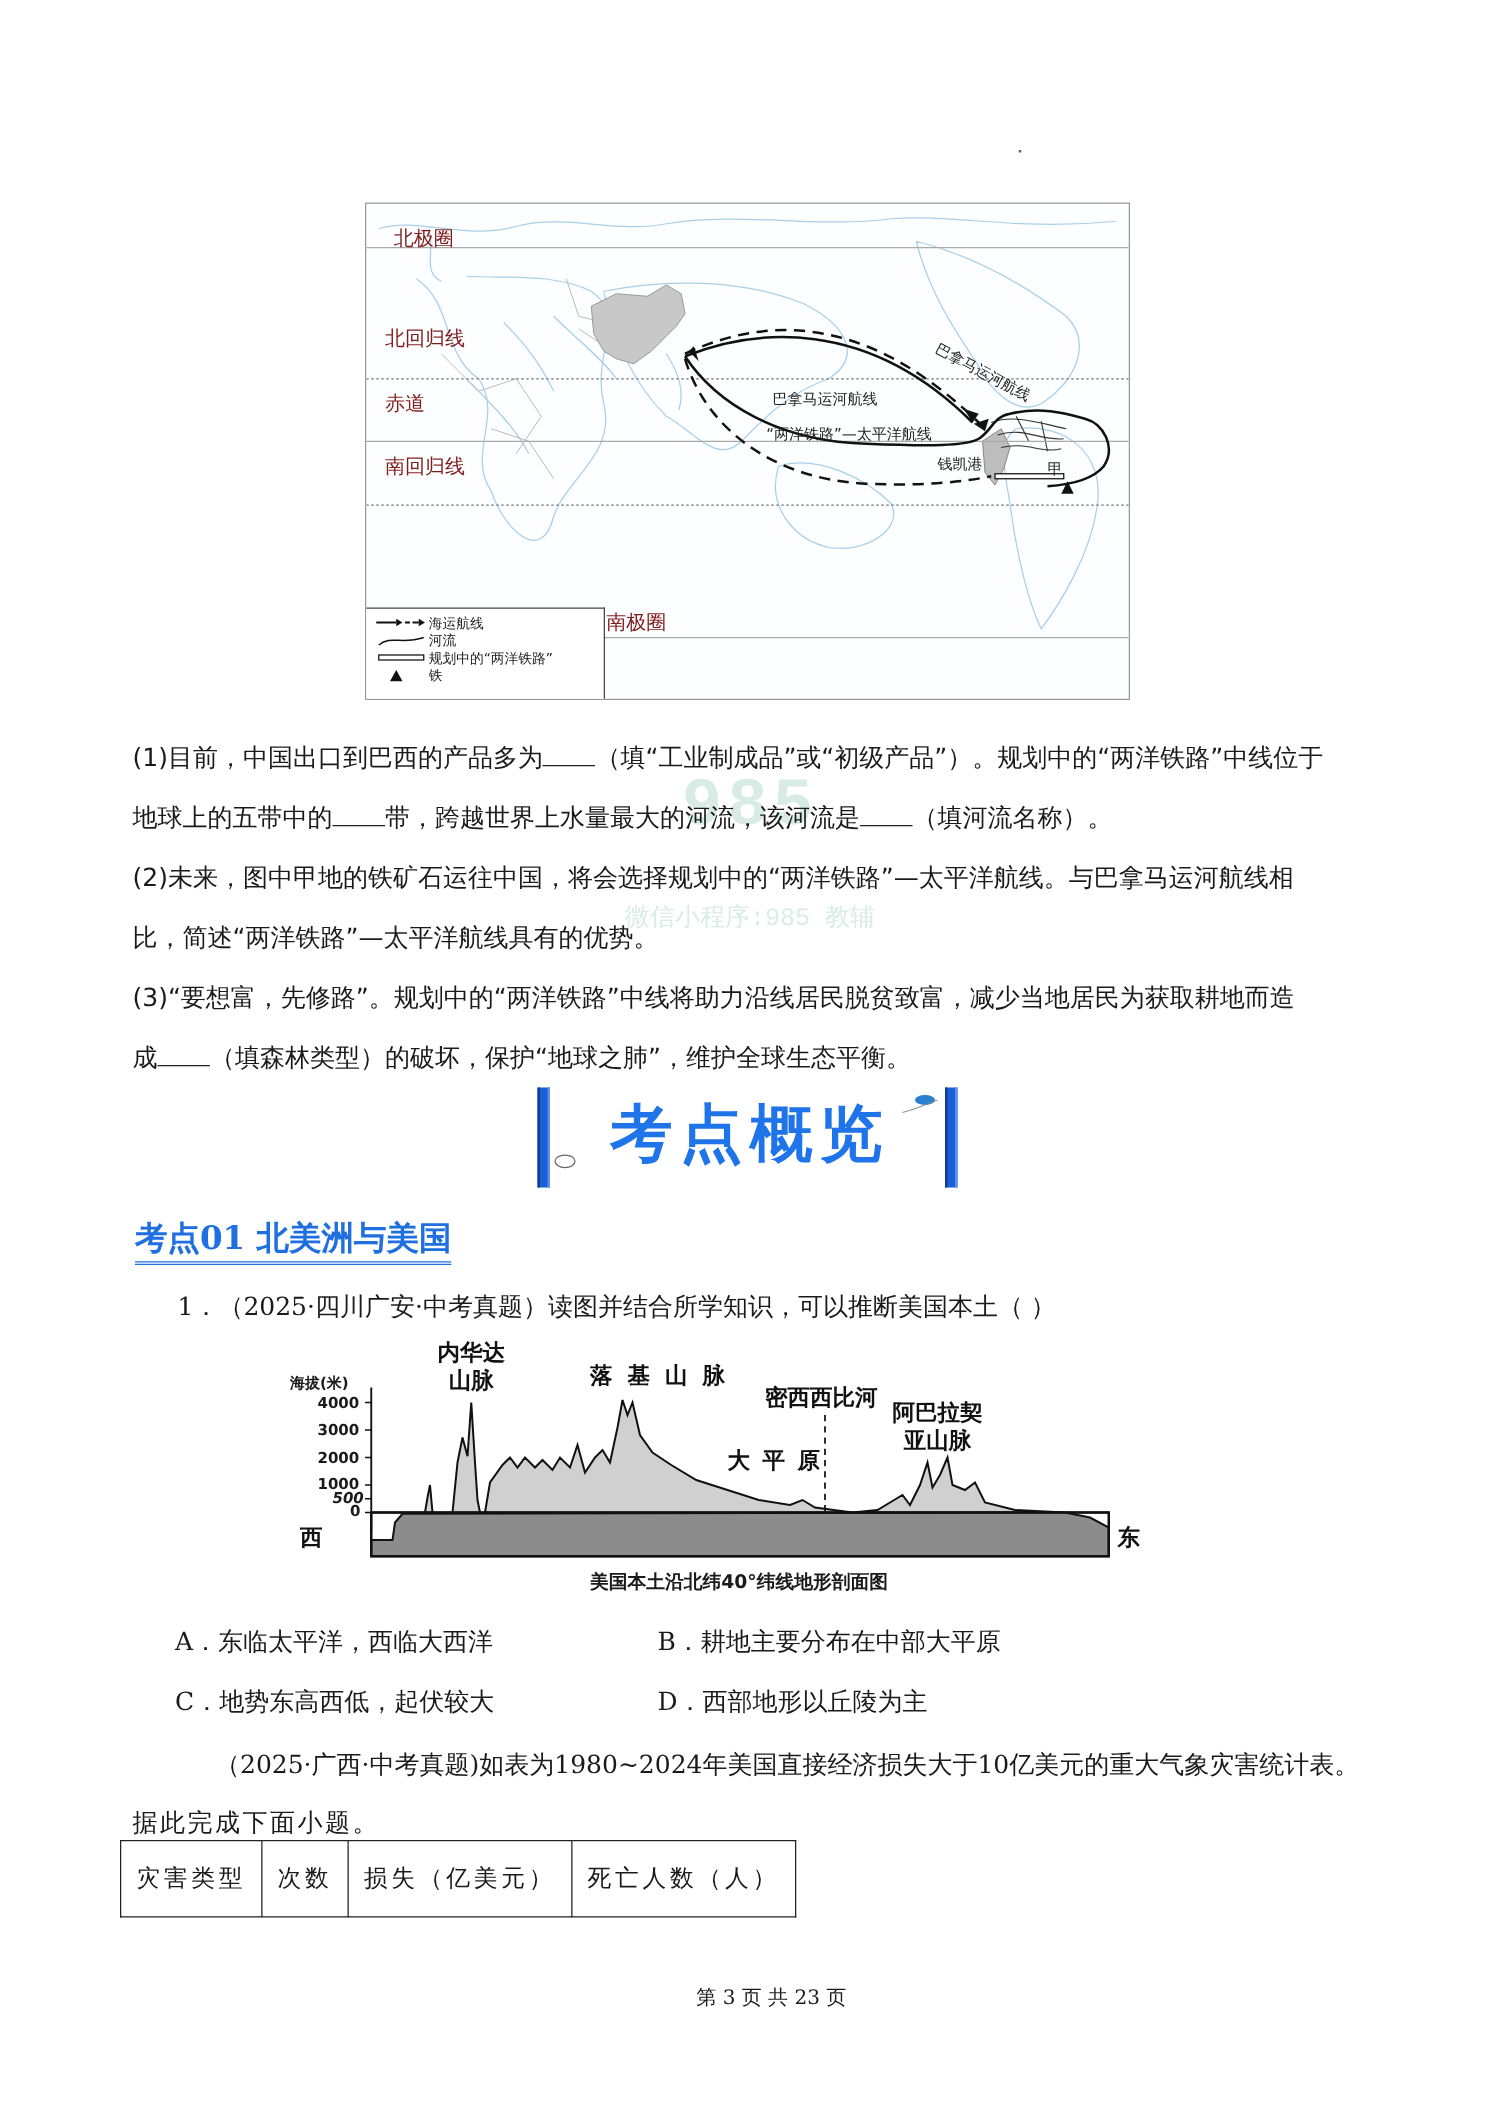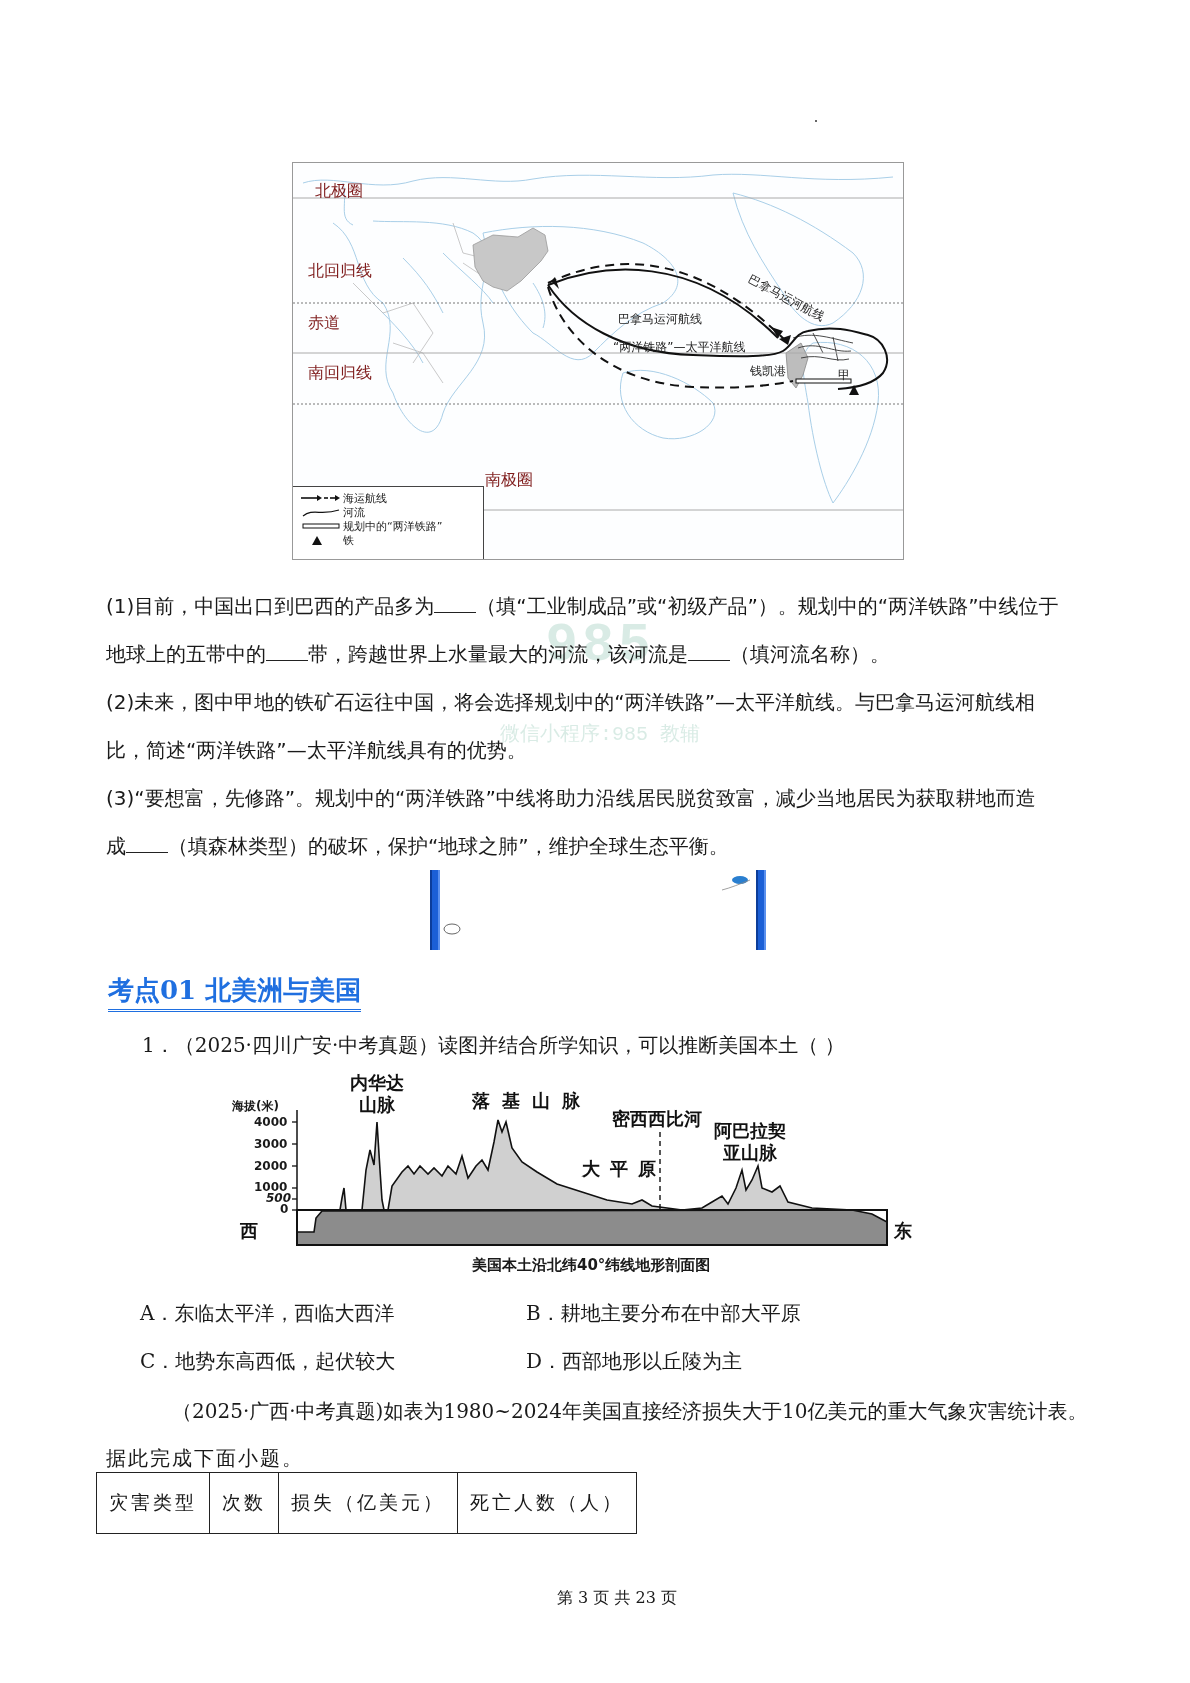--- a/index.html
+++ b/index.html
@@ -102,21 +102,21 @@
     <polygon points="258,118 266,126 262,114" fill="#111"></polygon>
 
     <rect x="503" y="216" width="55" height="4" fill="#fff" stroke="#111" stroke-width="1"></rect>
     <polygon points="561,222 556,232 566,232" fill="#111"></polygon>
   </svg>
 
   <div class="abs lat-label" style="left:22px;top:18px;">北极圈</div>
   <div class="abs lat-label" style="left:15px;top:98px;">北回归线</div>
   <div class="abs lat-label" style="left:15px;top:150px;">赤道</div>
   <div class="abs lat-label" style="left:15px;top:200px;">南回归线</div>
-  <div class="abs lat-label" style="left:192px;top:307px;">南极圈</div>
+  <div class="abs lat-label" style="left:192px;top:325px;">南极圈</div>
 
   <div class="abs map-note" style="left:325px;top:148px;">巴拿马运河航线</div>
   <div class="abs map-note" style="left:460px;top:108px;transform:rotate(28deg);transform-origin:left top;">巴拿马运河航线</div>
   <div class="abs map-note" style="left:320px;top:176px;">“两洋铁路”—太平洋航线</div>
   <div class="abs map-note" style="left:457px;top:200px;">钱凯港</div>
   <div class="abs map-note" style="left:545px;top:204px;">甲</div>
 
   <div class="abs legend">
     <div class="legend-row" style="margin-top:4px;">
       <span class="legend-sym">
@@ -170,20 +170,21 @@
 </div>
 <div class="abs para" style="top:688px;">(2)未来，图中甲地的铁矿石运往中国，将会选择规划中的“两洋铁路”—太平洋航线。与巴拿马运河航线相</div>
 <div class="abs para" style="top:736px;">比，简述“两洋铁路”—太平洋航线具有的优势。</div>
 <div class="abs para" style="top:784px;">(3)“要想富，先修路”。规划中的“两洋铁路”中线将助力沿线居民脱贫致富，减少当地居民为获取耕地而造</div>
 <div class="abs para" style="top:832px;">
   <span>成</span><span class="blank"></span><span>（填森林类型）的破坏，保护“地球之肺”，维护全球生态平衡。</span>
 </div>
 
 <div class="abs banner">
   <div class="bar" style="left:0;"></div>
+  <div class="title">考点概览</div>
   <div class="bar" style="right:0;"></div>
   <svg class="abs" style="left:12px;top:52px;" width="20" height="14">
       <ellipse cx="10" cy="7" rx="8" ry="5" fill="none" stroke="#666" stroke-width="1"></ellipse>
     </svg>
   <svg class="abs" style="left:290px;top:0;" width="36" height="22">
       <ellipse cx="20" cy="10" rx="8" ry="4" fill="#2a7fd0"></ellipse>
       <path d="M2,20 C10,18 20,14 30,10" fill="none" stroke="#888" stroke-width="0.8"></path>
     </svg>
 </div>
 

